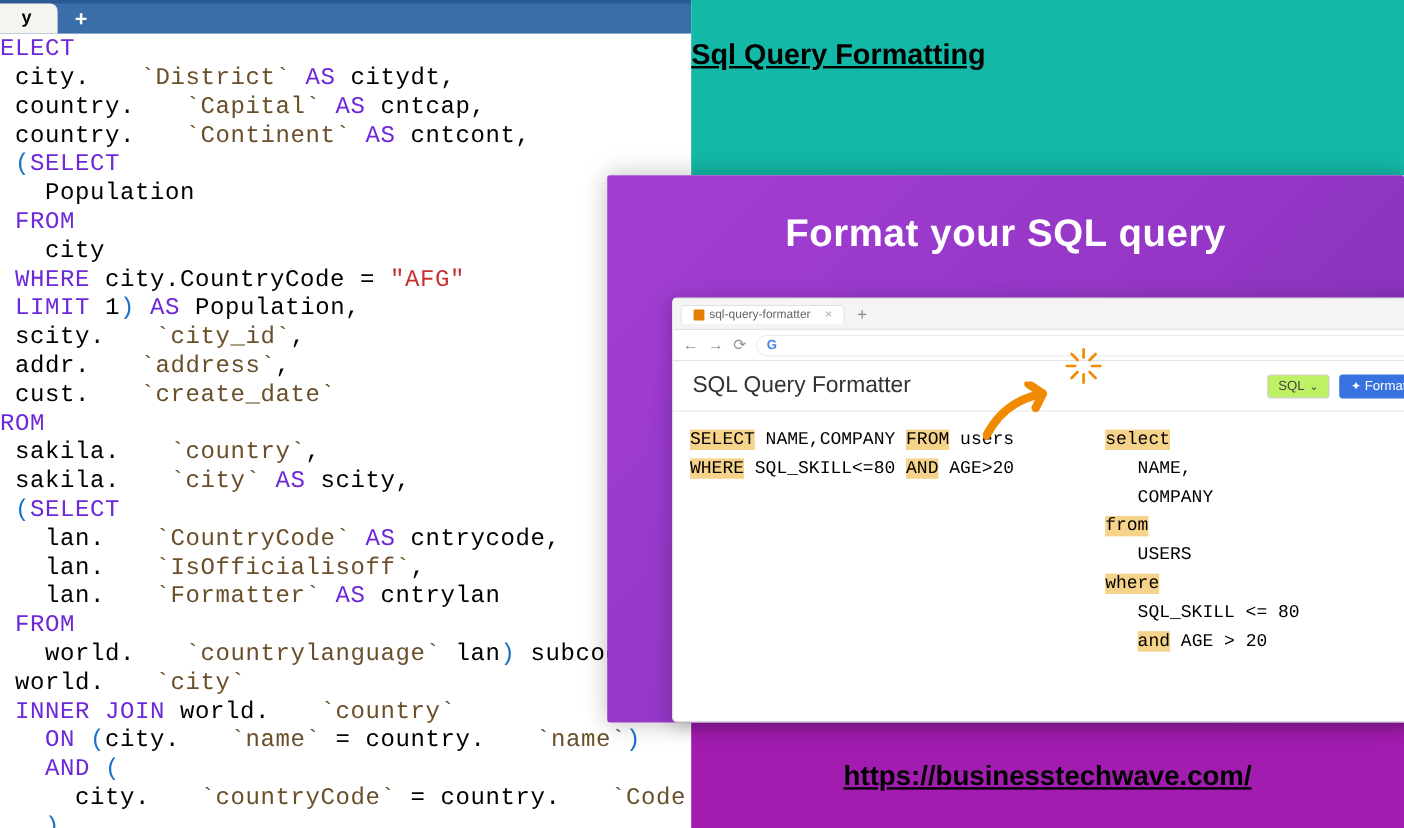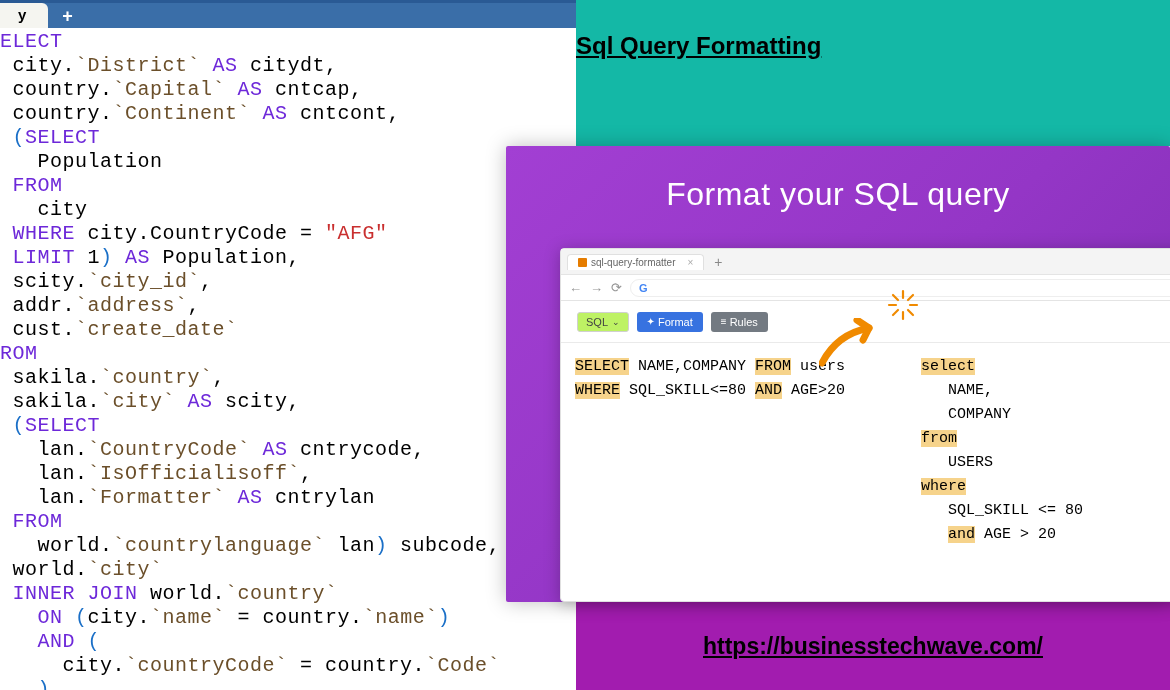--- a/index.html
+++ b/index.html
@@ -45,21 +45,21 @@
   .sql-main {
     padding: 2px 8px 2px 0;
     font-family: 'Courier New', monospace;
     font-size: 20px;
     line-height: 24px;
     white-space: pre;
     letter-spacing: 0.5px;
     overflow: hidden;
   }
   .sql-main .kw { color: #6d28d9; }
-  .sql-main .id { color: #6b4f2a; }
+  .sql-main .id { color: #6b4f2a; margin-left: 42px; }
   .sql-main .str { color: #c92f2f; }
   .sql-main .paren { color: #1a6fc7; }
 
   .right-top {
     position: absolute;
     left: 576px;
     top: 0;
     width: 594px;
     height: 146px;
     background: #14b8a6;
@@ -97,21 +97,21 @@
     left: 506px;
     top: 146px;
     width: 664px;
     height: 456px;
     background: linear-gradient(135deg, #a23fd3 0%, #9436c6 50%, #7d2db0 100%);
     border-radius: 2px;
     box-shadow: 0 0 20px rgba(0,0,0,0.25);
   }
   .purple-headline {
     color: #fff;
-    font-weight: normal;
+    font-weight: bold;
     font-size: 32px;
     text-align: center;
     padding: 30px 0 24px 0;
     letter-spacing: 0.5px;
   }
   .browser-window {
     position: absolute;
     left: 560px;
     top: 248px;
     width: 704px;
@@ -324,20 +324,21 @@
   </div>
   <div class="browser-addr">
     <span class="addr-icon">←</span>
     <span class="addr-icon">→</span>
     <span class="addr-icon">⟳</span>
     <div class="addr-field">
       <span class="g-logo">G</span>
     </div>
   </div>
   <div class="app-header">
+    <div class="app-title">SQL Query Formatter</div>
     <div class="select-sql">
       <span>SQL</span>
       <span style="font-size:9px;">⌄</span>
     </div>
     <div class="btn btn-format">
       <span style="font-size:10px;">✦</span>
       <span>Format</span>
     </div>
     <div class="btn btn-rules">
       <span style="font-size:10px;">≡</span>

